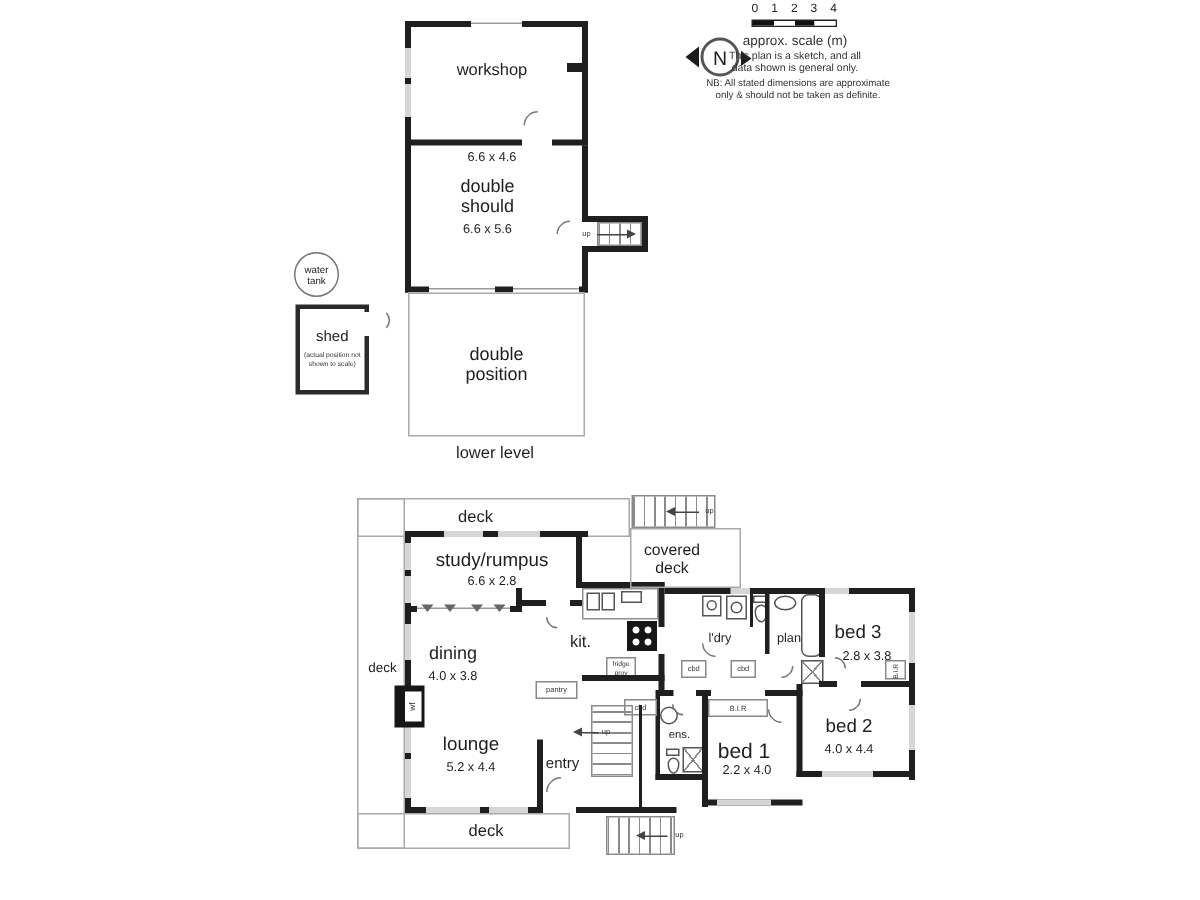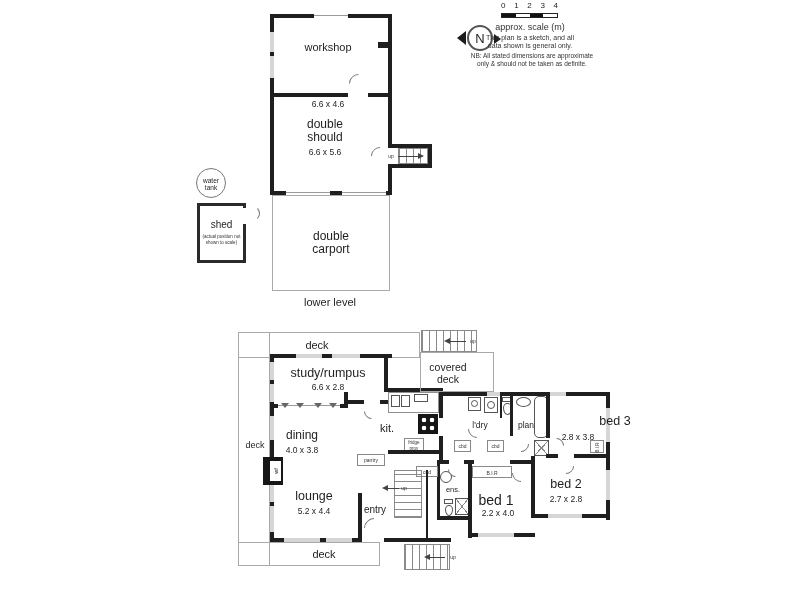--- a/index.html
+++ b/index.html
@@ -101,21 +101,21 @@
   <div class="tl" style="left:342px;top:192px;width:44px;height:1px"></div>
   <div class="lb" style="left:267px;top:118px;width:116px;font-size:12px;line-height:13px;">
     <span>double</span>
       <span>should</span>
   </div>
   <div class="lb" style="left:267px;top:147px;width:116px;font-size:8.5px;">6.6 x 5.6</div>
 
   <div class="tb" style="left:272px;top:195px;width:118px;height:96px"></div>
   <div class="lb" style="left:272px;top:230px;width:118px;font-size:12px;line-height:13px;">
     <span>double</span>
-      <span>carport</span>
+      <span>position</span>
   </div>
   <div class="lb" style="left:270px;top:296px;width:120px;font-size:11px;">lower level</div>
 
   <div style="position:absolute;left:196px;top:168px;width:30px;height:30px;border:1px solid #777;border-radius:50%;text-align:center;font-size:6.5px;line-height:7px;padding-top:8px;color:#222;">
     <span>water</span><br>
     <span>tank</span>
   </div>
 
   <div style="position:absolute;left:197px;top:203px;width:49px;height:60px;border:3px solid #2a2a2a;"></div>
   <div style="position:absolute;left:242px;top:208px;width:5px;height:16px;background:#fff;"></div>
@@ -223,21 +223,21 @@
   <div class="fx" style="left:534px;top:396px;width:14px;height:42px;border-radius:5px;"></div>
   <div class="fx xbox" style="left:534px;top:440px;width:15px;height:16px"></div>
   <div class="lb" style="left:509px;top:420px;width:34px;font-size:8.5px;">plan</div>
   <div class="arc arc-br" style="left:513px;top:436px;width:16px;height:16px"></div>
 
   <div class="w" style="left:546px;top:392px;width:4px;height:46px"></div>
   <div class="arc arc-tr" style="left:549px;top:438px;width:15px;height:15px"></div>
   <div class="w" style="left:546px;top:454px;width:12px;height:4px"></div>
   <div class="w" style="left:574px;top:454px;width:36px;height:4px"></div>
   <div class="arc arc-br" style="left:558px;top:458px;width:16px;height:16px"></div>
-  <div class="lb" style="left:550px;top:414px;width:44px;font-size:12.5px;margin-left:43px;">bed 3</div>
+  <div class="lb" style="left:550px;top:414px;width:44px;font-size:12.5px;">bed 3</div>
   <div class="lb" style="left:550px;top:432px;width:56px;font-size:8.5px;">2.8 x 3.8</div>
   <div class="cbd" style="left:590px;top:440px;width:14px;height:13px;">
     <span class="rot" style="display:block;font-size:4.5px;line-height:13px;">B.I.R</span>
   </div>
 
   <div class="cbd" style="left:454px;top:440px;width:17px;height:12px;">cbd</div>
   <div class="cbd" style="left:487px;top:440px;width:17px;height:12px;">cbd</div>
   <div class="arc arc-bl" style="left:468px;top:420px;width:18px;height:18px"></div>
 
   <div class="w" style="left:437px;top:460px;width:12px;height:4px"></div>
@@ -265,21 +265,21 @@
   <div class="cbd" style="left:472px;top:466px;width:40px;height:12px;line-height:12px;">B.I.R</div>
   <div class="w" style="left:468px;top:533px;width:67px;height:4px"></div>
   <div class="wn" style="left:478px;top:533px;width:36px;height:4px"></div>
   <div class="lb" style="left:468px;top:492px;width:56px;font-size:14px;">bed 1</div>
   <div class="lb" style="left:470px;top:508px;width:56px;font-size:8.5px;">2.2 x 4.0</div>
 
   <div class="w" style="left:531px;top:456px;width:4px;height:62px"></div>
   <div class="w" style="left:531px;top:514px;width:79px;height:4px"></div>
   <div class="wn" style="left:548px;top:514px;width:34px;height:4px"></div>
   <div class="lb" style="left:538px;top:477px;width:56px;font-size:12.5px;">bed 2</div>
-  <div class="lb" style="left:538px;top:494px;width:56px;font-size:8.5px;">2.7 x 2.8</div>
+  <div class="lb" style="left:538px;top:494px;width:56px;font-size:8.5px;">4.0 x 4.4</div>
 
   <div class="st-v" style="left:404px;top:544px;width:46px;height:26px"></div>
   <div class="aline" style="left:428px;top:557px;width:17px;"></div>
   <div class="ah-l" style="left:424px;top:554px;"></div>
   <div class="lb tiny" style="left:448px;top:554px;width:10px;">up</div>
 
 
 </div>
 
 </body></html>

